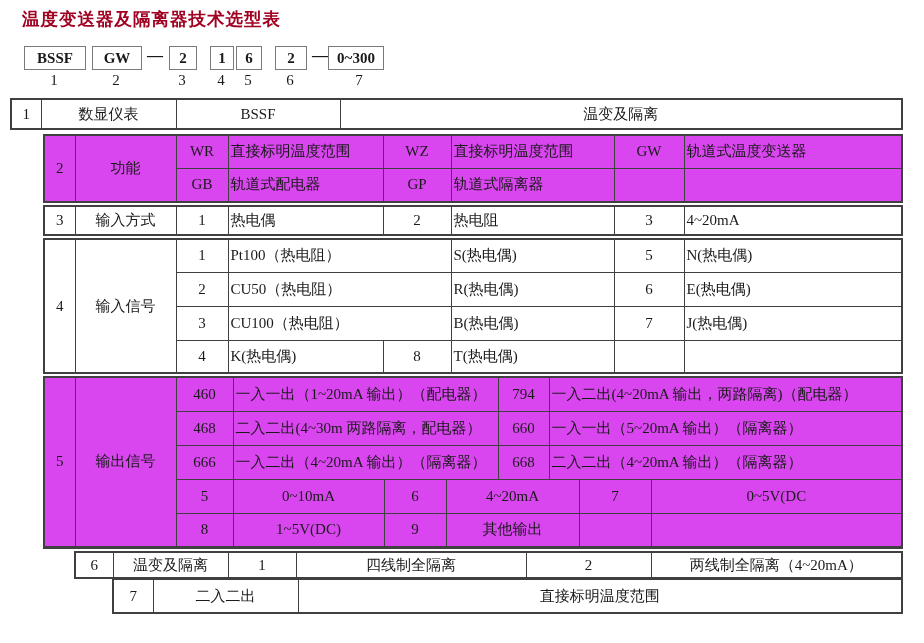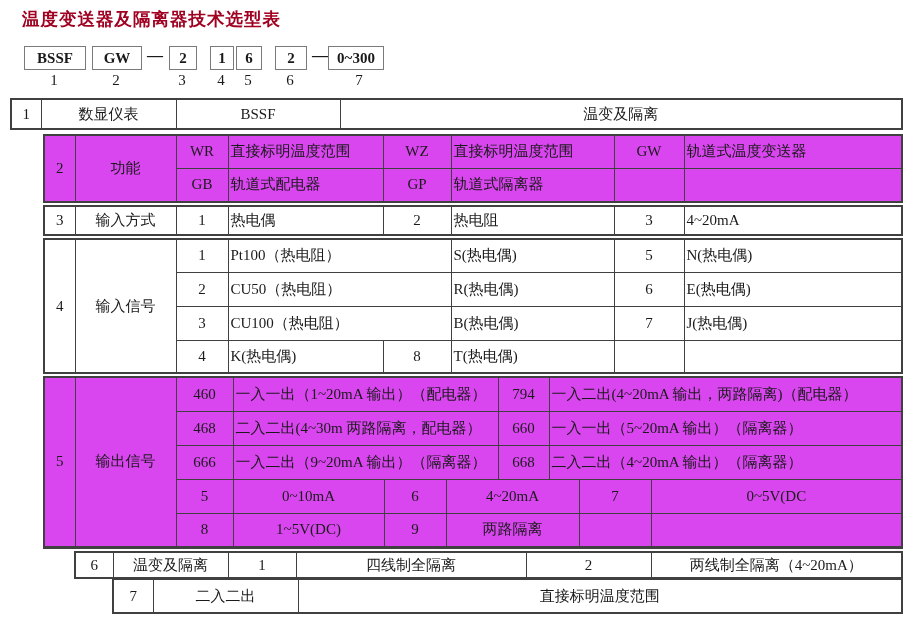--- a/index.html
+++ b/index.html
@@ -189,37 +189,37 @@
     <td class="l" colspan="3">一入二出(4~20mA 输出，两路隔离)（配电器）</td>
   </tr>
   <tr style="height:34px">
     <td class="c">468</td>
     <td class="l" colspan="3">二入二出(4~30m 两路隔离，配电器）</td>
     <td class="c">660</td>
     <td class="l" colspan="3">一入一出（5~20mA 输出）（隔离器）</td>
   </tr>
   <tr style="height:34px">
     <td class="c">666</td>
-    <td class="l" colspan="3">一入二出（9~20mA 输出）（隔离器）</td>
+    <td class="l" colspan="3">一入二出（4~20mA 输出）（隔离器）</td>
     <td class="c">668</td>
     <td class="l" colspan="3">二入二出（4~20mA 输出）（隔离器）</td>
   </tr>
   <tr style="height:34px">
     <td class="c">5</td>
     <td class="c">0~10mA</td>
     <td class="c">6</td>
     <td class="c" colspan="3">4~20mA</td>
     <td class="c">7</td>
     <td class="c">0~5V(DC</td>
   </tr>
   <tr style="height:34px">
     <td class="c">8</td>
     <td class="c">1~5V(DC)</td>
     <td class="c">9</td>
-    <td class="c" colspan="3">两路隔离</td>
+    <td class="c" colspan="3">其他输出</td>
     <td class="c"></td>
     <td class="c"></td>
   </tr>
 </tbody>
   </table>
 
 <table class="band" style="left:74px;top:551px;width:827px;">
   <colgroup>
       <col style="width:38px">
       <col style="width:115px">

